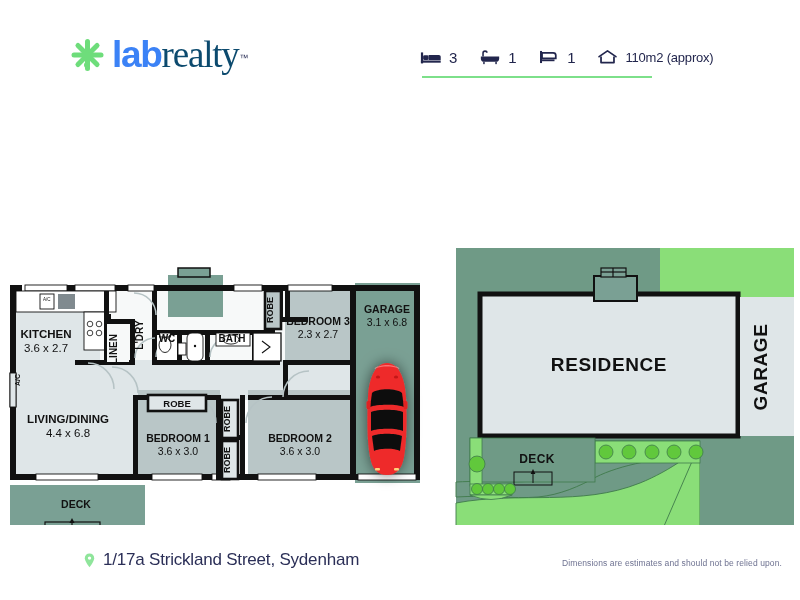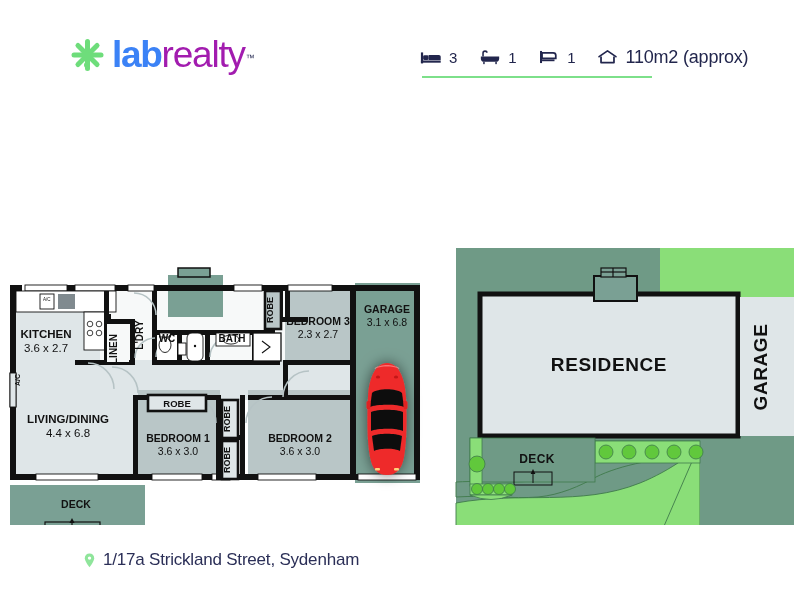--- a/index.html
+++ b/index.html
@@ -47,39 +47,40 @@
     background: #6edd7b; border-radius: 50%;
     transform: none;
   }
   #logo-lab {
     font-size: 37px; font-weight: bold;
     color: #3b82f6; letter-spacing: -1.3px;
     line-height: 1;
   }
   #logo-realty {
     font-size: 37px; font-weight: normal;
-    color: #a21caf; letter-spacing: -1.2px;
+    color: #0c4a6e; letter-spacing: -1.2px;
     line-height: 1;
+    font-family: Liberation Serif, serif;
   }
   #logo-tm {
     font-size: 9px; color: #2b2f57;
     vertical-align: super; margin-left: 1px;
     line-height: 1;
   }
 
   #stats {
     position: absolute; left: 420px; top: 44px;
     display: flex; align-items: center;
     height: 26px;
   }
   .stat { display: flex; align-items: center; margin-right: 22px; }
   .stat:last-child { margin-right: 0; }
   .stat-icon { width: 22px; height: 18px; margin-right: 7px; display: block; }
   .stat-val { font-size: 15px; color: #22264d; font-weight: 500; letter-spacing: -0.2px; }
-  .stat-val.area { font-size: 18px; }
+  .stat-val.area { font-size: 13px; }
   #stats-underline {
     position: absolute; left: 422px; top: 76px;
     width: 230px; height: 2px;
     background: #7de08a;
   }
 
   
   #plan-wrap { position: absolute; left: 0; top: 105px; width: 800px; height: 420px; }
   #plan-svg { display: block; }
 
@@ -383,15 +384,16 @@
   </div>
 
   <div id="footer">
     <div id="address">
       <svg id="pin-icon" viewBox="0 0 11 15">
         <path d="M5.5 0.6 C2.8 0.6 0.8 2.6 0.8 5.2 C0.8 8.4 5.5 14.2 5.5 14.2 C5.5 14.2 10.2 8.4 10.2 5.2 C10.2 2.6 8.2 0.6 5.5 0.6 Z" fill="#8fe59b"></path>
         <circle cx="5.5" cy="5.1" r="1.7" fill="#ffffff"></circle>
       </svg>
       <span id="address-text">1/17a Strickland Street, Sydenham</span>
     </div>
+    <div id="disclaimer">Dimensions are estimates and should not be relied upon.</div>
   </div>
 
 </div>
 
 </body></html>

